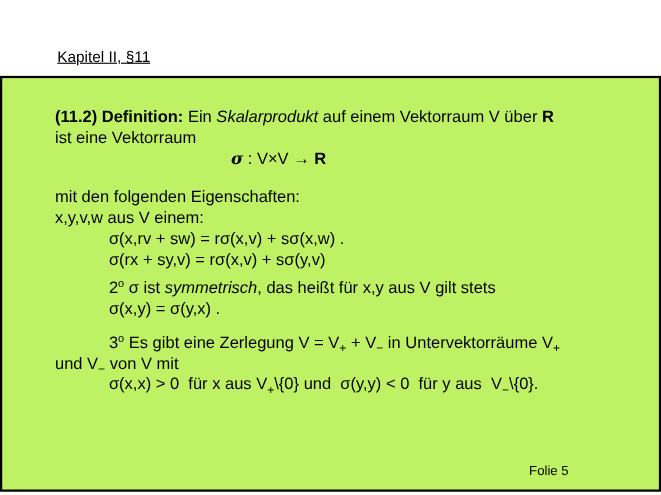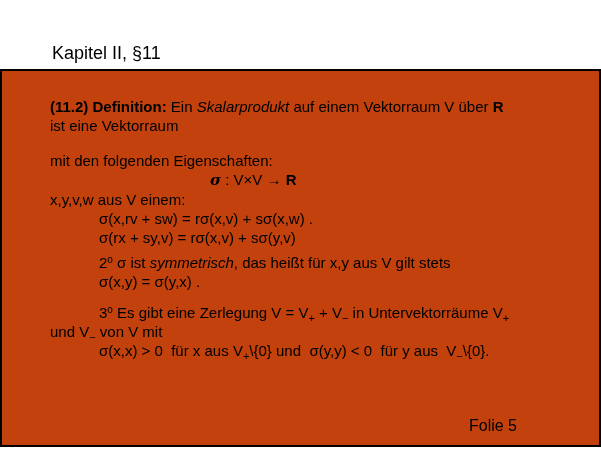--- a/index.html
+++ b/index.html
@@ -6,64 +6,65 @@
   body {
     width:601px; height:450px;
     background:#ffffff;
     position:relative;
     font-family:"Liberation Sans", sans-serif;
     color:#000000;
     overflow:hidden;
   }
   .title {
     position:absolute; left:52px; top:43px;
-    font-size:18px; font-weight:normal;
+    font-size:14px; font-weight:normal;
     white-space:pre;
+    text-decoration:underline;
   }
   .box {
     position:absolute; left:0; top:69px;
     width:597px; height:374px;
     border:2px solid #000000;
-    background:#c2410c;
+    background:#bef264;
   }
   .content {
     padding:26px 28px 0 48px;
     font-size:15px; line-height:19px;
   }
   .ln { white-space:pre; }
   .ind { padding-left:49px; }
   .formula { padding-left:160px; }
   .i { font-style:italic; }
   .b { font-weight:bold; }
   .sigma { font-family:"DejaVu Serif", serif; font-style:italic; font-weight:bold; }
   .sp { font-size:10px; line-height:0; vertical-align:5px; }
   .sb { font-size:11px; line-height:0; vertical-align:-4px; }
   .m-intro { margin-top:16px; }
   .m-p1 { margin-top:14px; }
   .m-p2 { margin-top:6px; }
   .m-p3 { margin-top:12px; }
   .footer {
     position:absolute; right:82px; bottom:10px;
-    font-size:16px;
+    font-size:12px;
   }
 </style>
 </head>
 <body>
 
 <div class="title">Kapitel II, §11</div>
 
 <div class="box">
   <div class="content">
 
     <div class="ln"><span class="b">(11.2) Definition:</span><span> Ein </span><span class="i">Skalarprodukt</span><span> auf einem Vektorraum V über </span><span class="b">R</span></div>
     <div class="ln">ist eine Vektorraum</div>
 
+    <div class="ln formula"><span class="sigma">σ</span><span> : V×V → </span><span class="b">R</span></div>
+
     <div class="ln m-intro">mit den folgenden Eigenschaften:</div>
-
-    <div class="ln formula"><span class="sigma">σ</span><span> : V×V → </span><span class="b">R</span></div>
 
     <div class="ln">x,y,v,w aus V einem:</div>
     <div class="ln ind">σ(x,rv + sw) = rσ(x,v) + sσ(x,w) .</div>
     <div class="ln ind">σ(rx + sy,v) = rσ(x,v) + sσ(y,v)</div>
 
     <div class="ln ind m-p2"><span>2</span><span class="sp">o</span><span> σ ist </span><span class="i">symmetrisch</span><span>, das heißt für x,y aus V gilt stets</span></div>
     <div class="ln ind">σ(x,y) = σ(y,x) .</div>
 
     <div class="ln ind m-p3"><span>3</span><span class="sp">o</span><span> Es gibt eine Zerlegung V = V</span><span class="sb">+</span><span> + V</span><span class="sb">−</span><span> in Untervektorräume V</span><span class="sb">+</span></div>
     <div class="ln"><span>und V</span><span class="sb">−</span><span> von V mit</span></div>

